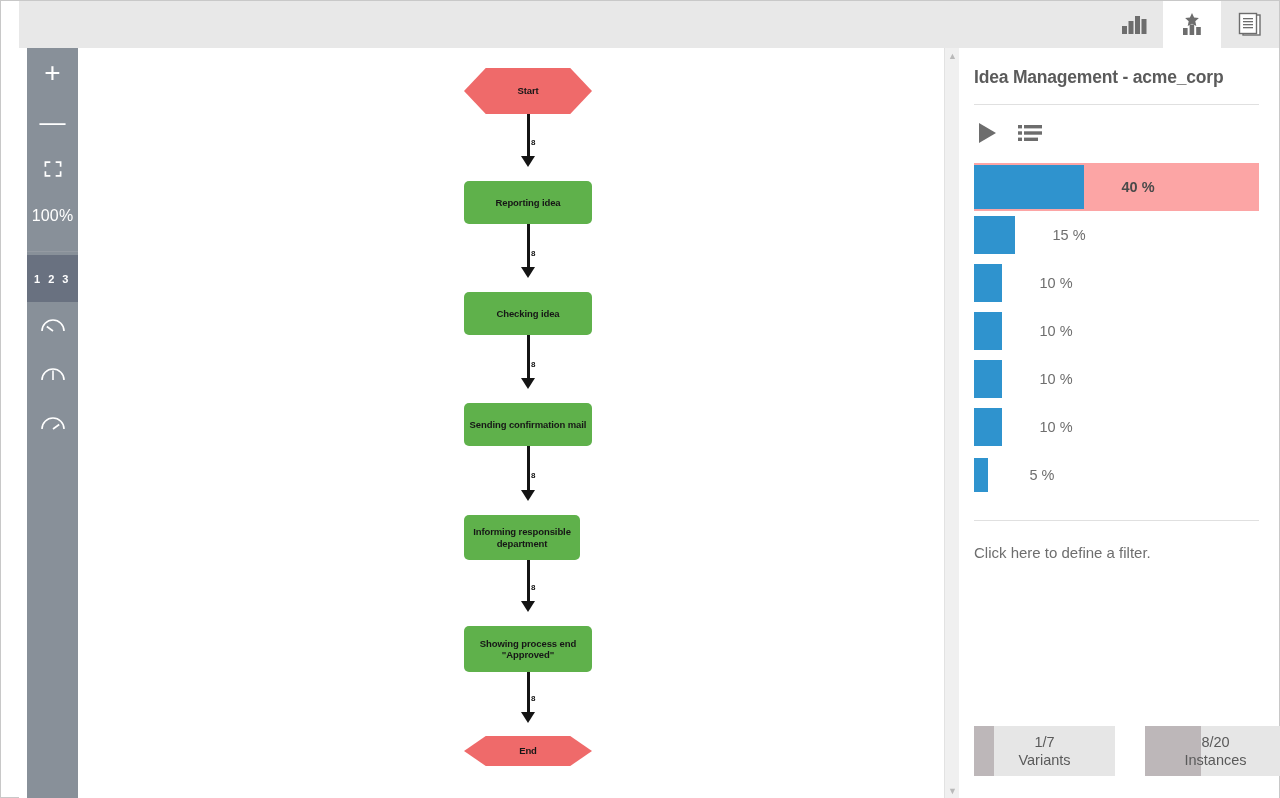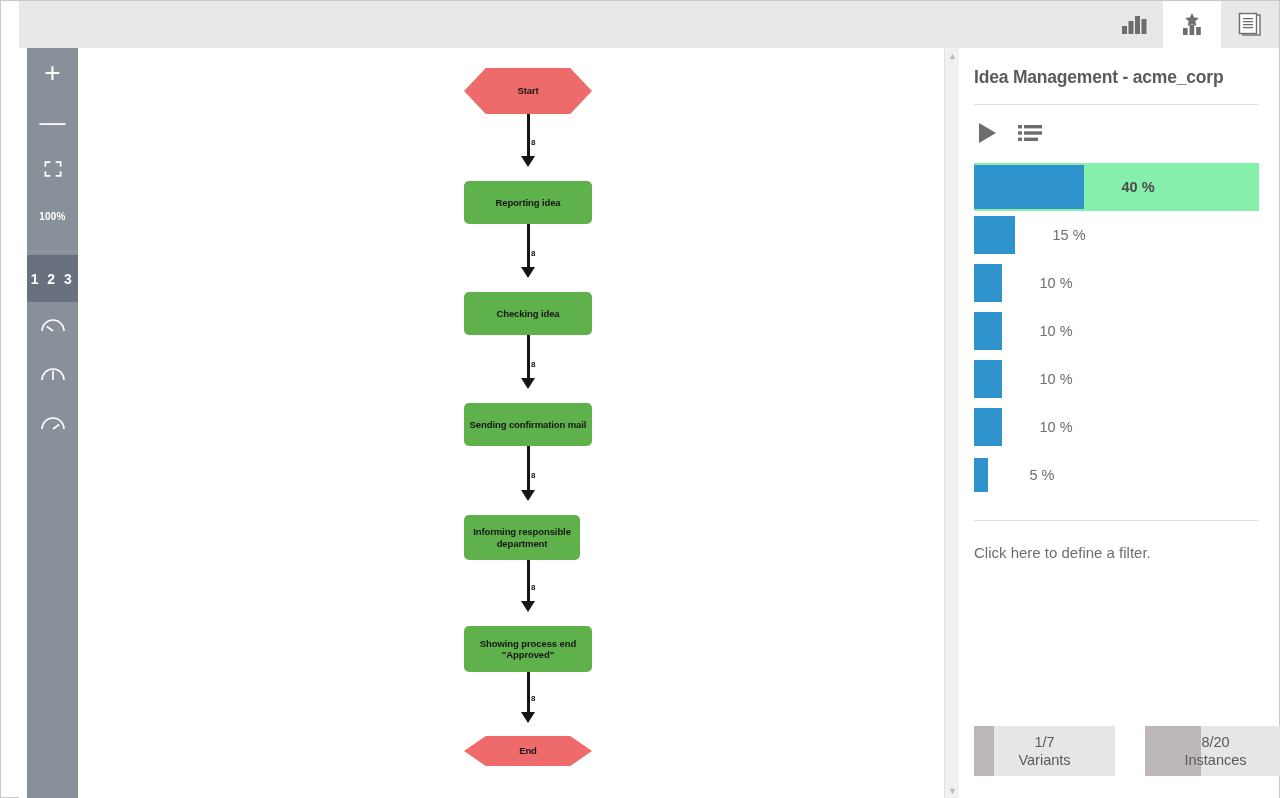--- a/index.html
+++ b/index.html
@@ -69,28 +69,28 @@
     width: 51px;
     height: 49px;
     display: flex;
     align-items: center;
     justify-content: center;
     color: #ffffff;
     cursor: pointer;
     user-select: none;
   }
   .vt-btn.zoomlabel {
-    font-size: 10px;
-    font-weight: bold;
+    font-size: 16px;
+    font-weight: normal;
     letter-spacing: .2px;
     height: 42px;
   }
   .vt-btn.numeric {
     background: #697180;
-    font-size: 14px;
+    font-size: 11px;
     font-weight: bold;
     letter-spacing: 2.5px;
     height: 47px;
   }
   .vt-sep {
     height: 1px;
     background: #949aa2;
     margin: 14px 0 3px 0;
   }
   .vt-plus { font-size: 28px; line-height: 1; font-weight: 300; }
@@ -193,21 +193,21 @@
   .sb-actions .ico { cursor: pointer; display: block; }
 
   .variant-row {
     position: relative;
     height: 48px;
     display: flex;
     align-items: center;
     margin: 0 20px 0 15px;
     cursor: pointer;
   }
-  .variant-row.selected { background: #86efac; }
+  .variant-row.selected { background: #fca5a5; }
   .variant-bar {
     height: 44px;
     background: #2f93ce;
     flex: 0 0 auto;
   }
   .variant-pct {
     font-size: 14.5px;
     color: #6e6e6e;
     width: 108px;
     text-align: center;

